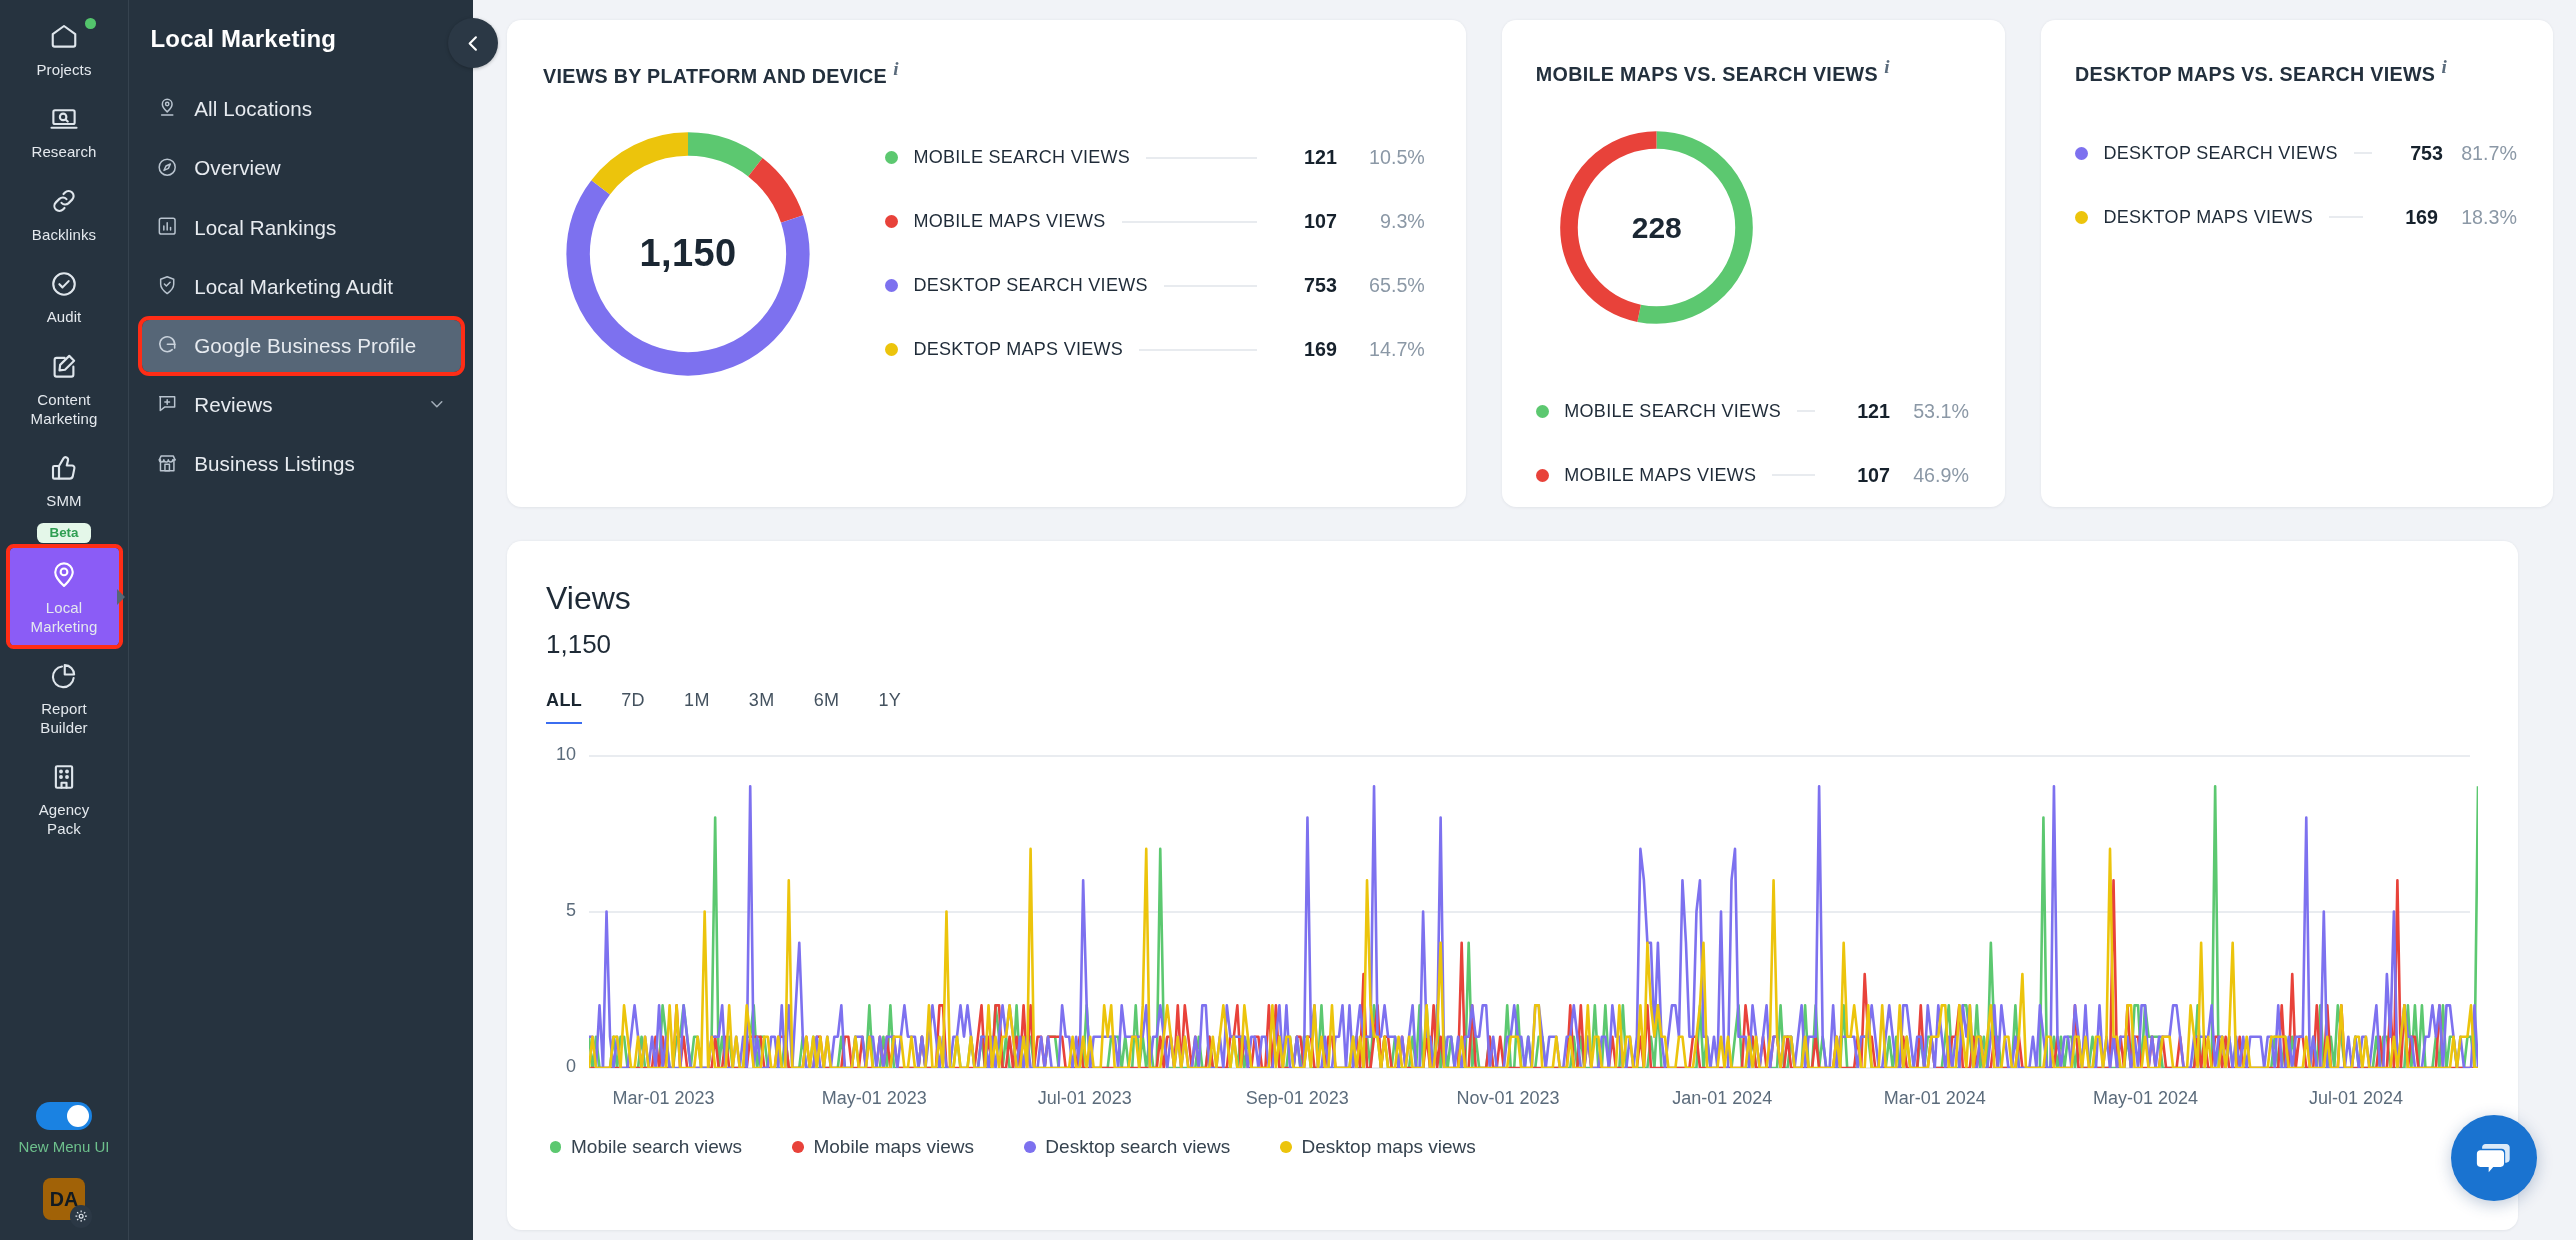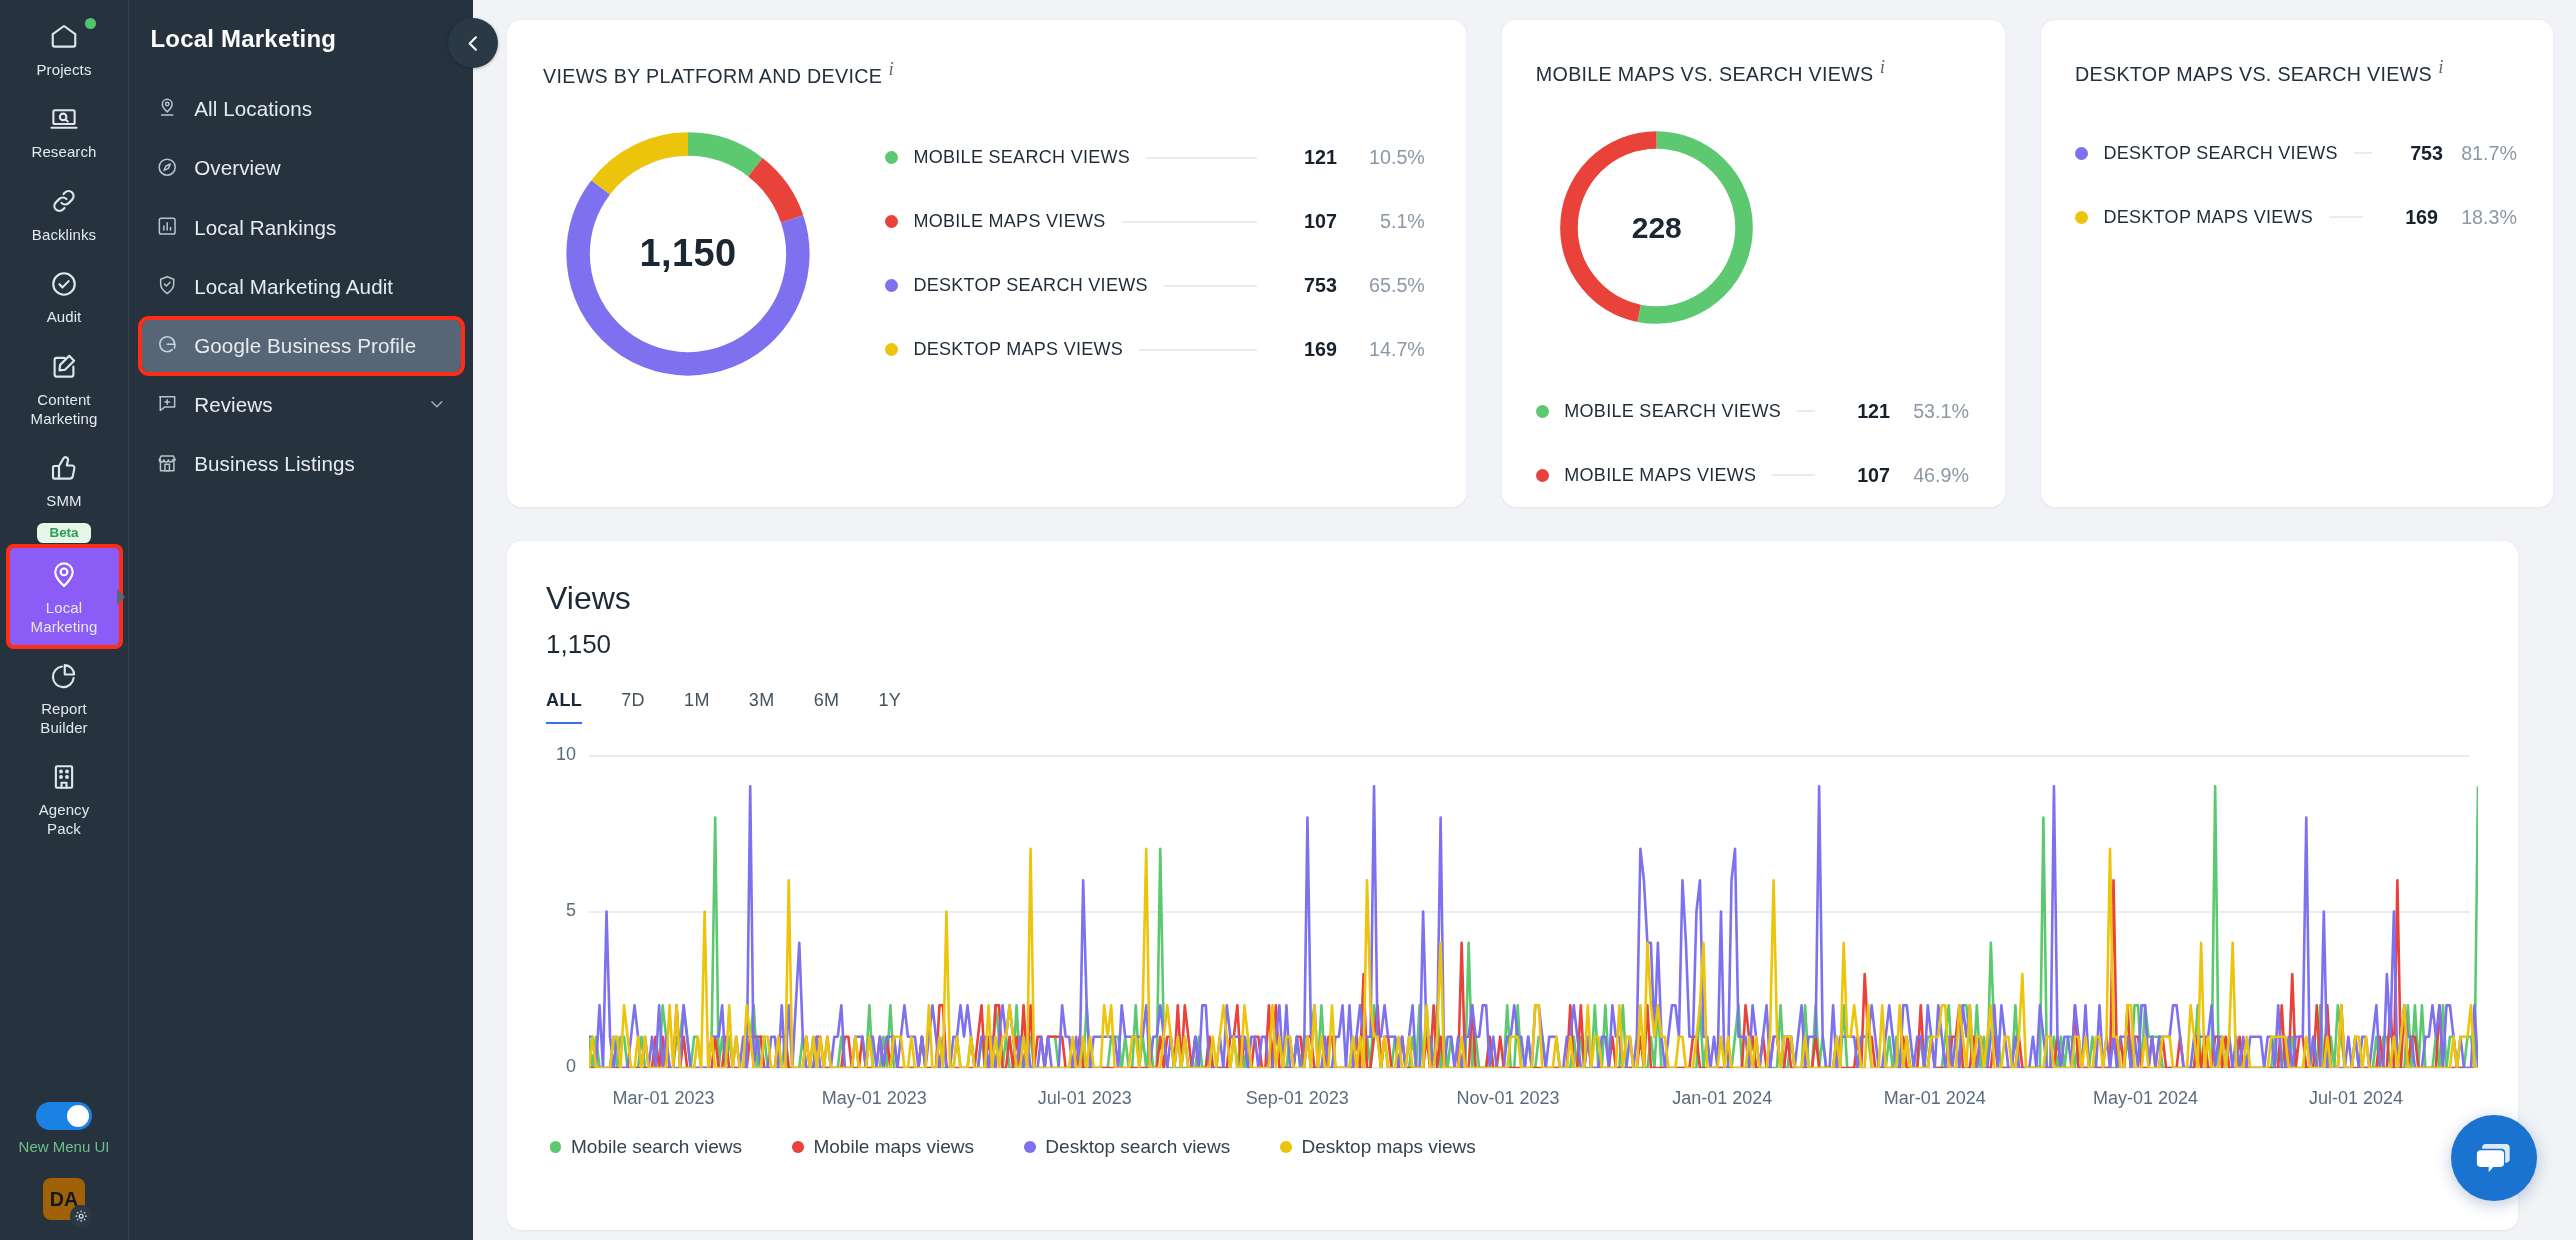--- a/index.html
+++ b/index.html
@@ -112,21 +112,21 @@
     flex: 1; background: #f1f3f7;
     padding: 19.7px 23px 0 34px;
     overflow: hidden; position: relative;
   }
   .row { display: flex; gap: 36px; }
   .card {
     background: #fff; border-radius: 14.3px;
     box-shadow: 0 0.9px 2.7px rgba(30,40,60,.07);
   }
   .card-title {
-    font-size: 19.7px; font-weight: normal; color: #23303d;
+    font-size: 19.7px; font-weight: bold; color: #23303d;
     letter-spacing: 0.3px;
   }
   .info-i {
     font-family: "Liberation Serif", serif;
     font-style: italic; font-size: 19px; color: #5a6b7c;
     vertical-align: super; margin-left: 6.3px;
   }
 
   
   .card1 { width: 1001px; height: 487px; padding: 38px 41px 0 36px; }
@@ -441,21 +441,21 @@
               <span class="lg-name">MOBILE SEARCH VIEWS</span>
               <span class="lg-line"></span>
               <span class="lg-val">121</span>
               <span class="lg-pct">10.5%</span>
             </div>
             <div class="legend-row">
               <span class="lg-dot" style="background:#e8423a"></span>
               <span class="lg-name">MOBILE MAPS VIEWS</span>
               <span class="lg-line"></span>
               <span class="lg-val">107</span>
-              <span class="lg-pct">5.1%</span>
+              <span class="lg-pct">9.3%</span>
             </div>
             <div class="legend-row">
               <span class="lg-dot" style="background:#7d71ef"></span>
               <span class="lg-name">DESKTOP SEARCH VIEWS</span>
               <span class="lg-line"></span>
               <span class="lg-val">753</span>
               <span class="lg-pct">65.5%</span>
             </div>
             <div class="legend-row">
               <span class="lg-dot" style="background:#ecc40c"></span>

